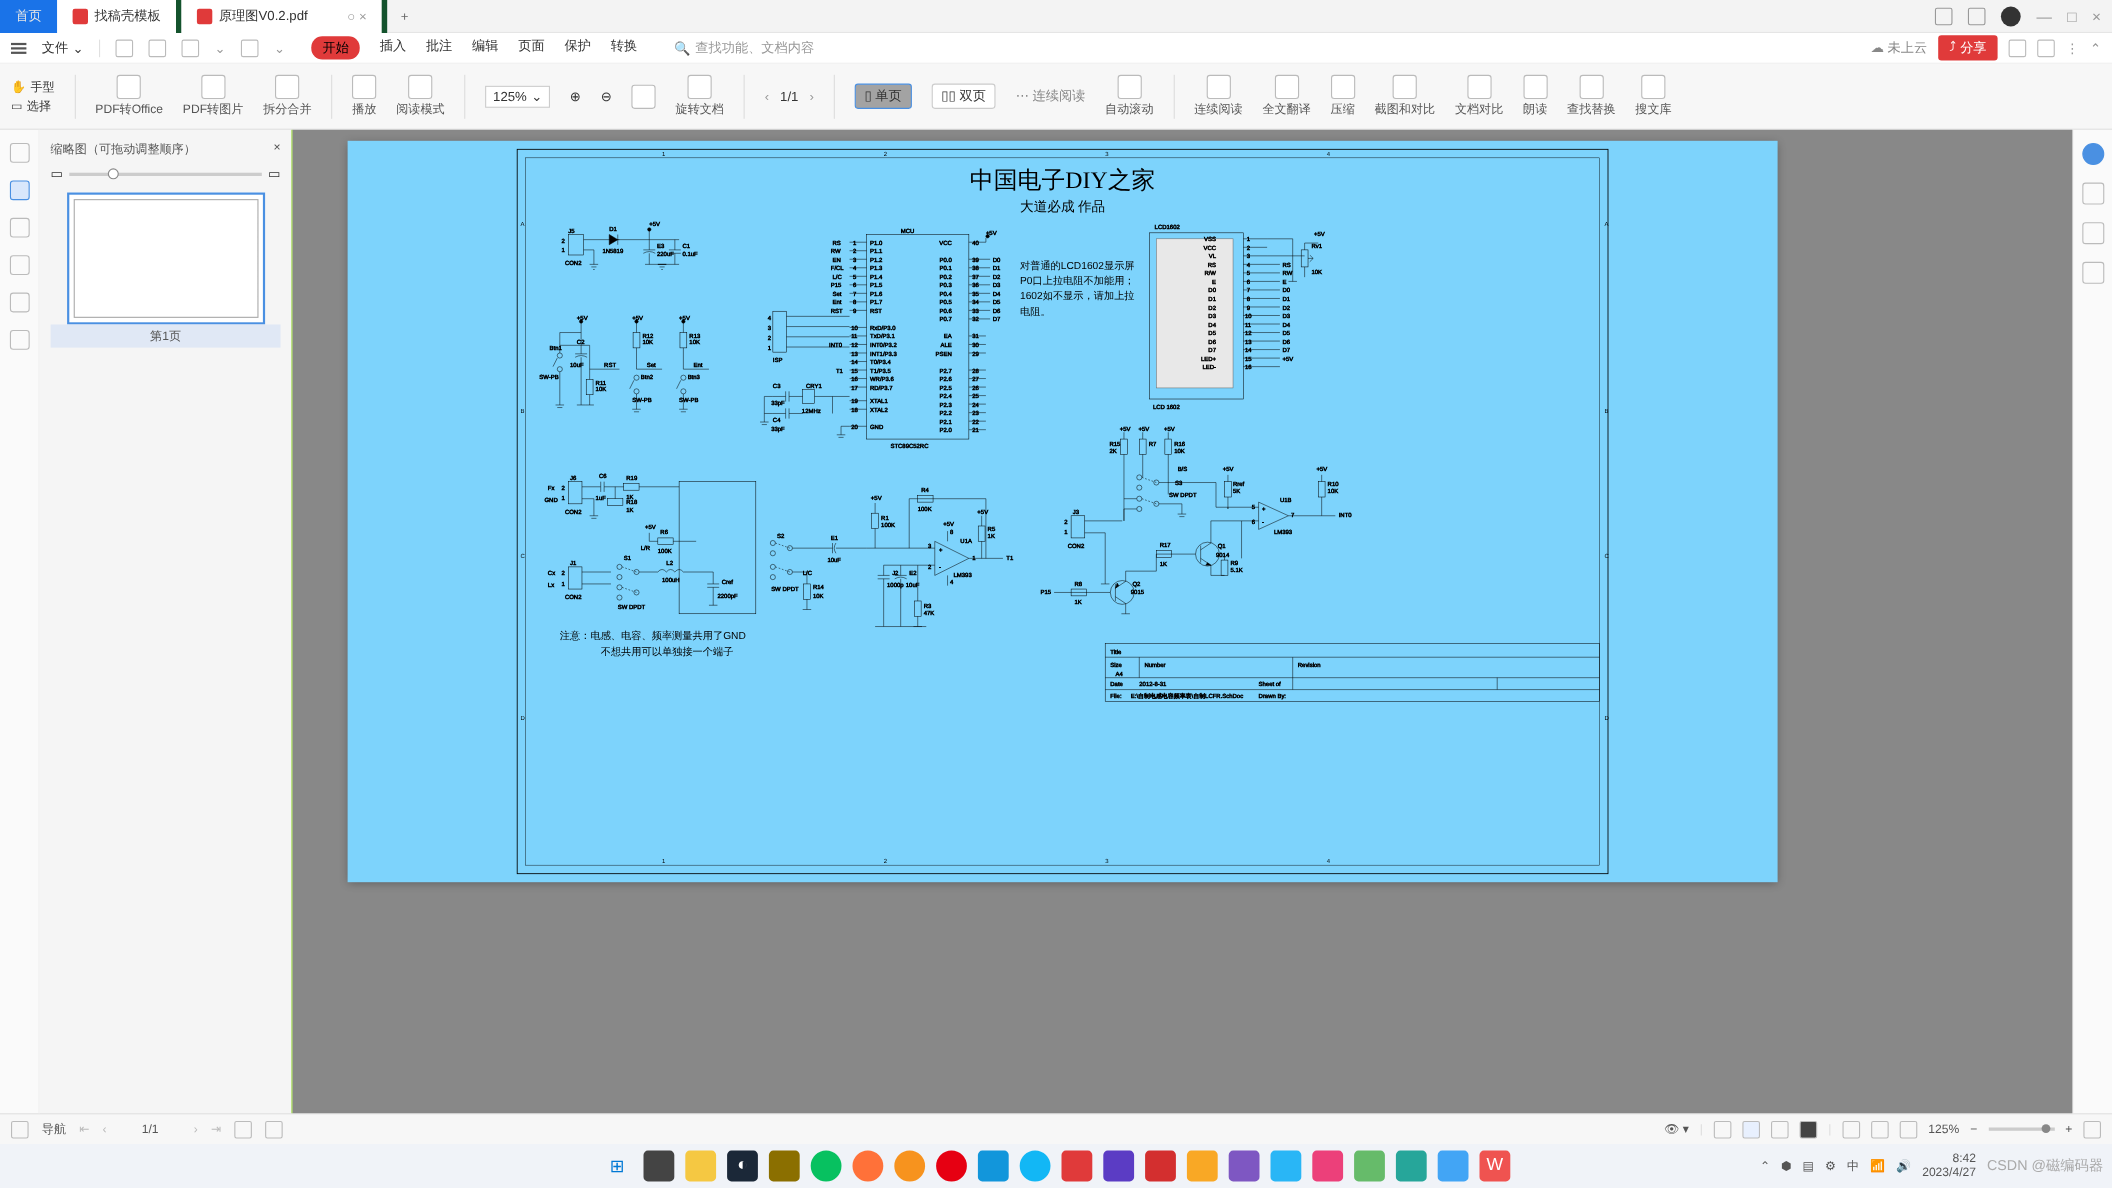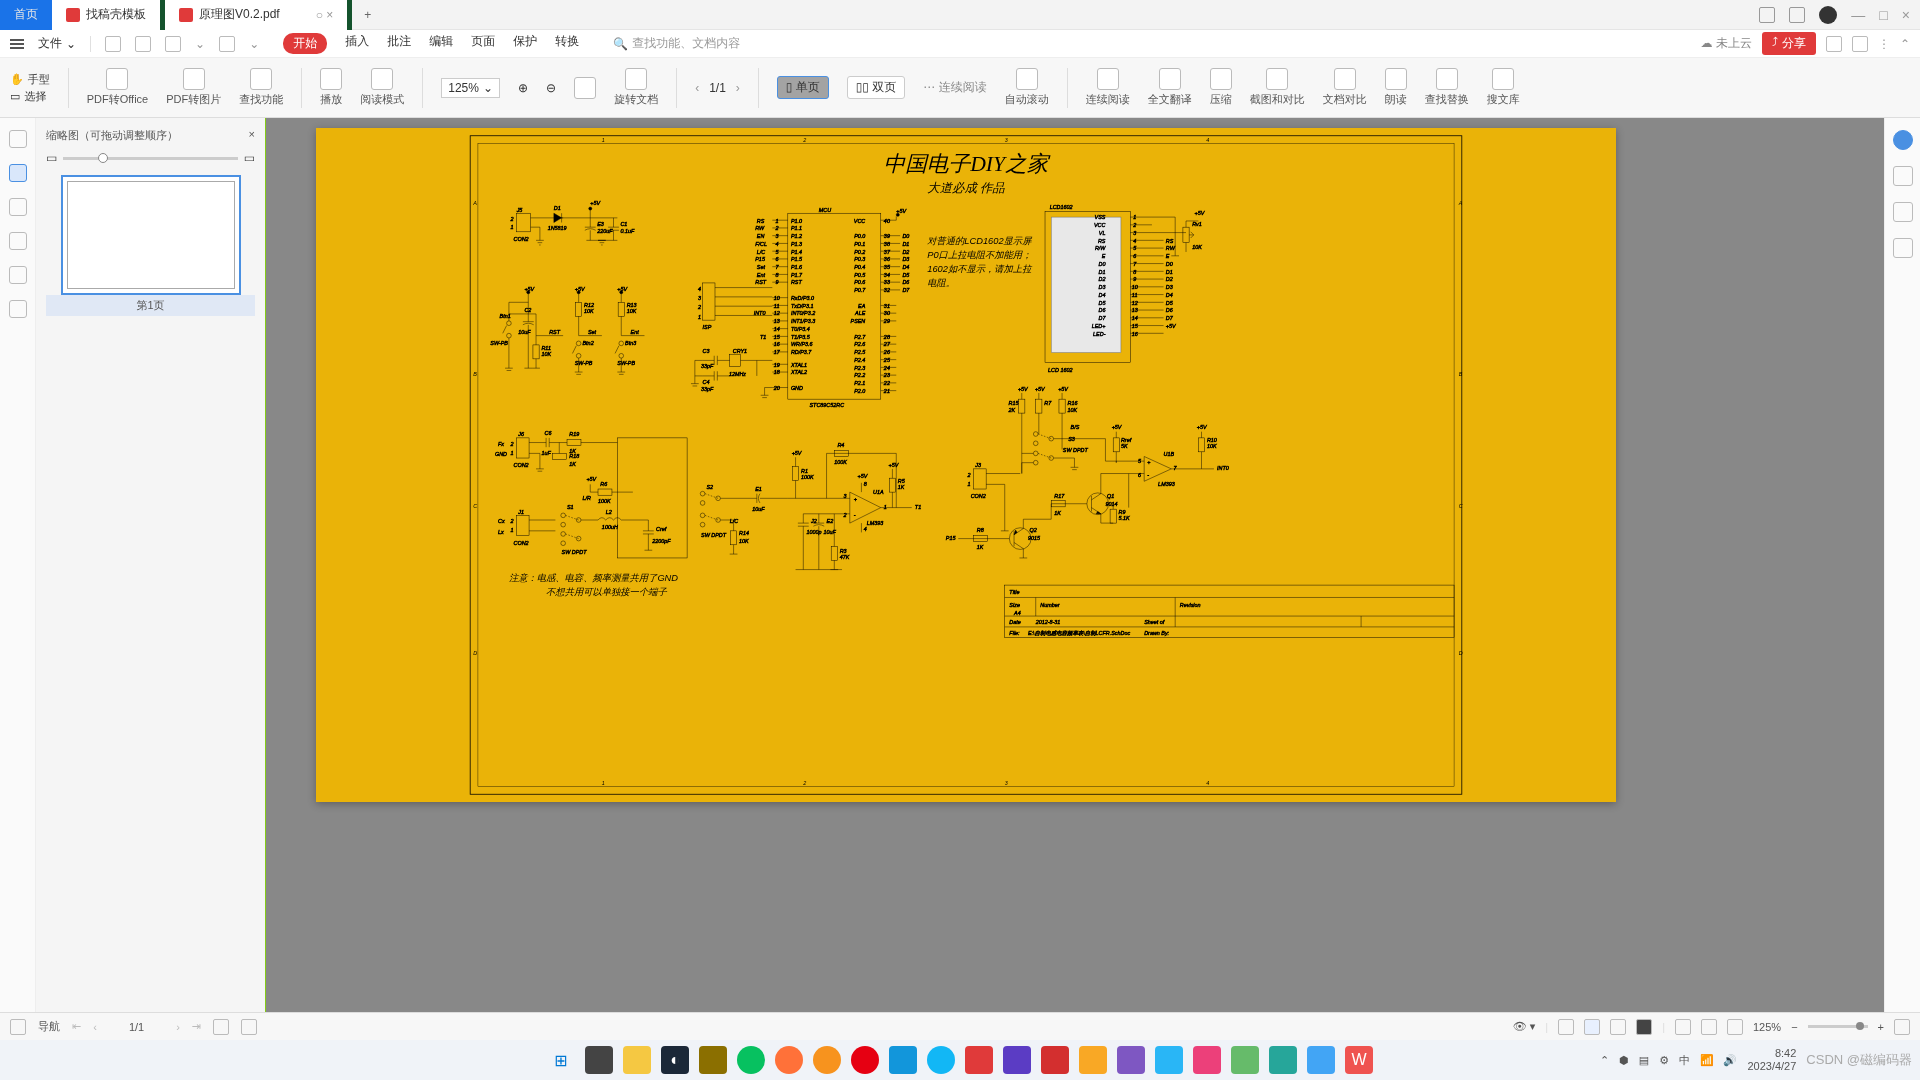--- a/index.html
+++ b/index.html
@@ -20,21 +20,21 @@
 
 
 .menubar { height:28px; background:#fff; display:flex; align-items:center; padding:0 10px; gap:14px; border-bottom:1px solid #eee; }
 .menubar .hb { display:inline-flex; flex-direction:column; gap:2px; }
 .menubar .hb span { width:14px; height:2px; background:#555; }
 .menubar .file { display:flex; align-items:center; gap:4px; }
 .menubar .sep { width:1px; height:16px; background:#e0e0e0; }
 .menubar .ico { width:16px; height:16px; border:1px solid #bbb; border-radius:2px; }
 .menubar .tabs { display:flex; gap:18px; margin-left:10px; }
 .menubar .tabs span { cursor:pointer; }
-.menubar .tabs .act { background:#e03a3a; color:#ffffff; padding:2px 10px; border-radius:10px; }
+.menubar .tabs .act { background:#e03a3a; color:#000000; padding:2px 10px; border-radius:10px; }
 .menubar .search { color:#999; display:flex; align-items:center; gap:4px; margin-left:20px; }
 .menubar .rt { margin-left:auto; display:flex; align-items:center; gap:10px; }
 .menubar .cloud { color:#888; }
 .menubar .share { background:#e03a3a; color:#fff; padding:3px 10px; border-radius:3px; display:flex; gap:4px; }
 
 
 .ribbon { height:60px; background:#f7f7f7; display:flex; align-items:center; padding:0 10px; gap:18px; border-bottom:1px solid #ddd; }
 .rgrp { display:flex; flex-direction:column; align-items:center; gap:2px; font-size:11px; color:#555; }
 .rgrp .ric { width:22px; height:22px; border:1px solid #bbb; border-radius:3px; background:#fff; }
 .ribbon .sel { display:flex; flex-direction:column; gap:2px; font-size:11px; }
@@ -55,21 +55,21 @@
 .thumbpanel { width:230px; background:#f5f5f5; border-right:1px solid #84cc16; padding:10px; }
 .thumbpanel .hdr { display:flex; justify-content:space-between; font-size:11px; color:#555; margin-bottom:8px; }
 .thumbpanel .slider { display:flex; align-items:center; gap:6px; margin-bottom:10px; }
 .thumbpanel .track { flex:1; height:3px; background:#ccc; position:relative; }
 .thumbpanel .knob { position:absolute; left:20%; top:-4px; width:10px; height:10px; background:#fff; border:1px solid #888; border-radius:50%; }
 .thumbpanel .thumb { border:2px solid #4a90e2; background:#fff; width:180px; height:120px; margin:0 auto; padding:4px; }
 .thumbpanel .thumb .inner { width:100%; height:100%; border:1px solid #aaa; background:linear-gradient(0deg,#fff,#fff),repeating-linear-gradient(0deg,#eee 0,#eee 1px,transparent 1px,transparent 6px); position:relative; }
 .thumbpanel .lbl { text-align:center; font-size:11px; background:#e0e8f5; padding:3px; color:#555; }
 
 .canvas { flex:1; background:#888; overflow:hidden; position:relative; }
-.paper { position:absolute; left:50px; top:10px; width:1300px; height:674px; background:#eab308; box-shadow:0 2px 8px rgba(0,0,0,.3);font-style:italic; }
+.paper { position:absolute; left:50px; top:10px; width:1300px; height:674px; background:#7dd3fc; box-shadow:0 2px 8px rgba(0,0,0,.3); }
 .schem { width:100%; height:100%; }
 
 .rightbar { width:36px; background:#fafafa; border-left:1px solid #eee; display:flex; flex-direction:column; align-items:center; gap:16px; padding-top:12px; }
 .rightbar .ri { width:20px; height:20px; border:1px solid #bbb; border-radius:3px; }
 .rightbar .ri.blue { background:#4a90e2; border-color:#4a90e2; border-radius:50%; }
 
 
 .botnav { height:28px; background:#f7f7f7; border-top:1px solid #ddd; display:flex; align-items:center; padding:0 10px; gap:12px; font-size:11px; color:#555; }
 .botnav .rt { margin-left:auto; display:flex; align-items:center; gap:10px; }
 .botnav .ic { width:16px; height:16px; border:1px solid #bbb; border-radius:2px; }
@@ -161,21 +161,21 @@
   <div class="rgrp">
       <div class="ric"></div>
       <span>PDF转Office</span>
     </div>
   <div class="rgrp">
       <div class="ric"></div>
       <span>PDF转图片</span>
     </div>
   <div class="rgrp">
       <div class="ric"></div>
-      <span>查找功能</span>
+      <span>拆分合并</span>
     </div>
   <span class="vsep"></span>
   <div class="rgrp">
       <div class="ric"></div>
       <span>播放</span>
     </div>
   <div class="rgrp">
       <div class="ric"></div>
       <span>阅读模式</span>
     </div>

